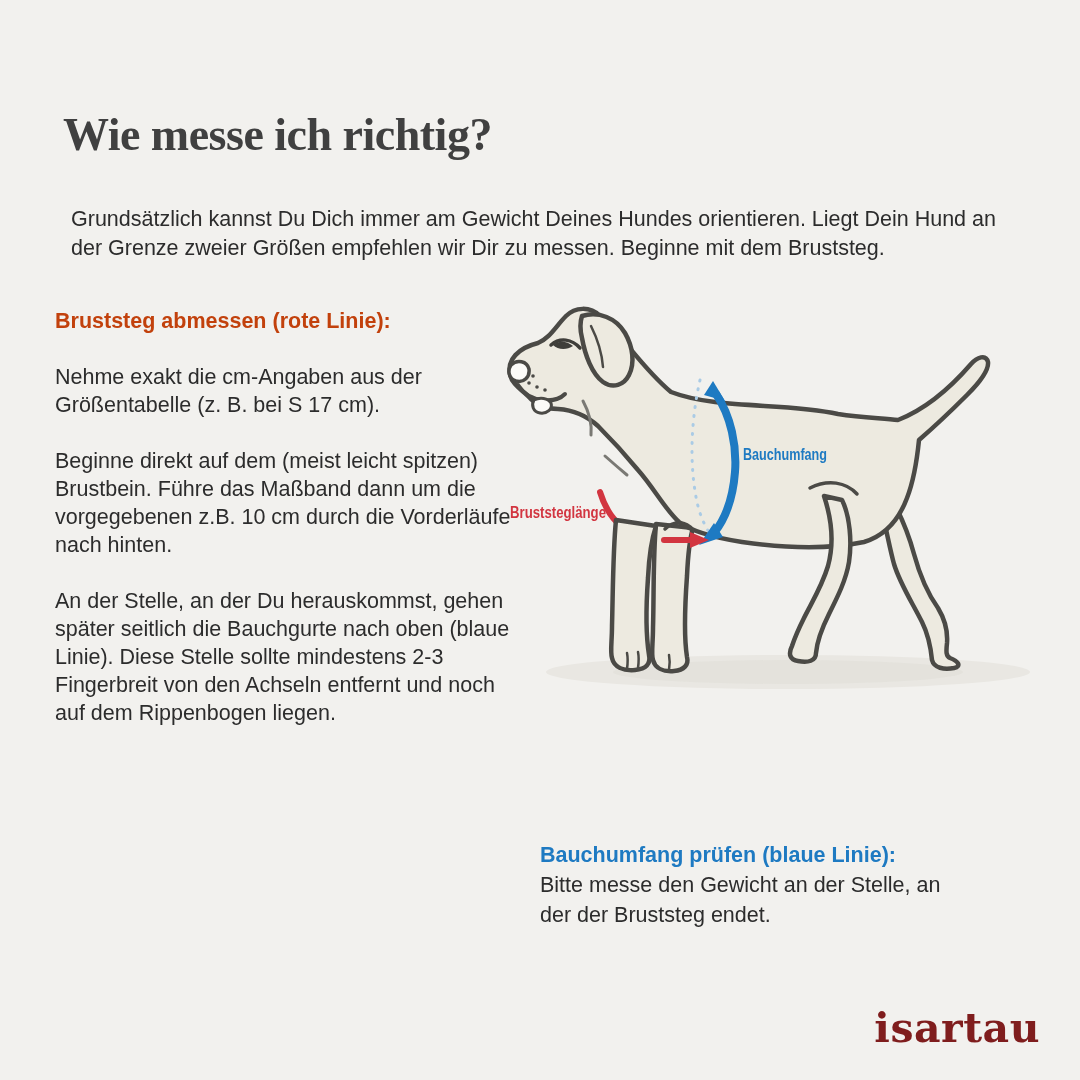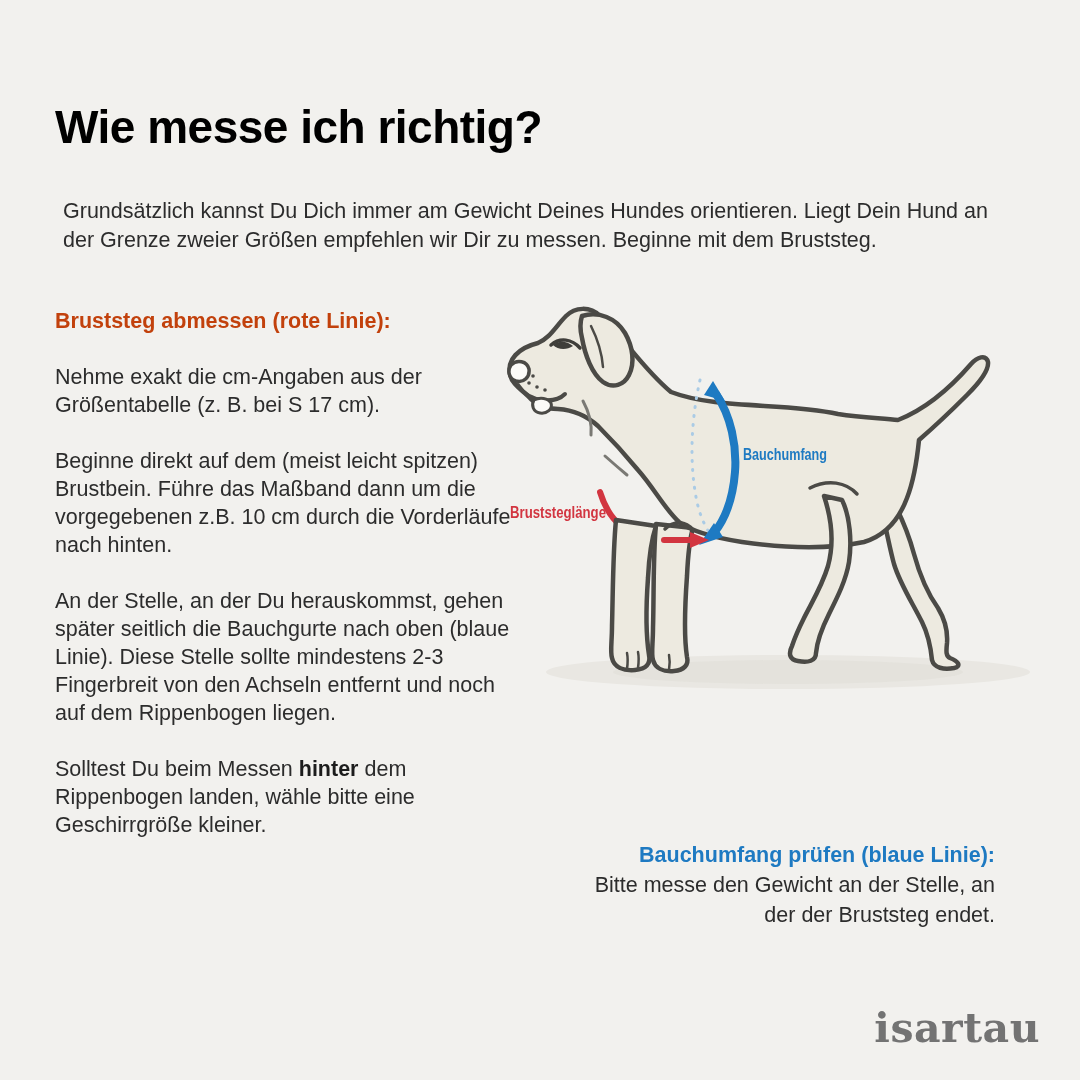--- a/index.html
+++ b/index.html
@@ -6,31 +6,31 @@
   .canvas {
     position:relative;
     width:1080px; height:1080px;
     background:#f2f1ee;
     font-family:"Liberation Sans", sans-serif;
     color:#2c2c2c;
     overflow:hidden;
   }
   .page-title {
     position:absolute; left:55px; top:103px;
-    margin:0;
-    font-family:Liberation Sans, sans-serif;
+    margin:8px;
+    font-family:Liberation Serif, serif;
     font-weight:700;
     font-size:46px;
     line-height:1.05;
     letter-spacing:-0.5px;
-    color:#000000;
+    color:#404040;
   }
   .intro {
     position:absolute; left:55px; top:189px;
-    margin:8px; width:930px;
+    margin:16px; width:930px;
     font-size:21.5px; line-height:29px;
     white-space:pre-line;
   }
   .col-left {
     position:absolute; left:55px; top:307px; width:475px;
     font-size:21.5px; line-height:28px;
   }
   .col-left p { margin:0 0 28px; white-space:pre-line; }
   .heading-red {
     margin:0 0 6px;
@@ -43,40 +43,40 @@
     font-weight:700;
     color:#1c1c1c;
     font-size:21.5px; line-height:28px;
   }
   .bold-inline { font-weight:700; color:#1c1c1c; }
   .diagram {
     position:absolute; left:488px; top:288px;
     width:560px; height:420px;
   }
   .belly-section {
-    position:absolute; left:540px; top:840px; width:455px;text-align:right;
+    position:absolute; left:540px; top:840px; width:455px;
   }
   .heading-blue {
     margin:0 0 6px;
     font-weight:700;
     color:#1e7ac2;
     font-size:21.5px; line-height:28px;
   }
   .belly-section p {
     margin:0;
     font-size:21.5px; line-height:30px;
     white-space:pre-line;
   }
   .brand-logo {
     position:absolute; right:40px; top:1004px;
     margin:0;
     font-family:"DejaVu Serif", serif;
     font-weight:700;
     font-size:41px;
-    color:#737373;
+    color:#7f1d1d;
     letter-spacing:0.5px;
   }
   svg text.diag-label {
     font-family:"Liberation Sans", sans-serif;
     font-weight:700;
     font-size:17px;
   }
 </style>
 </head>
 <body>
@@ -94,23 +94,20 @@
 Größentabelle (z. B. bei S 17 cm).</p>
     <p>Beginne direkt auf dem (meist leicht spitzen)
 Brustbein. Führe das Maßband dann um die
 vorgegebenen z.B. 10 cm durch die Vorderläufe
 nach hinten.</p>
     <p>An der Stelle, an der Du herauskommst, gehen
 später seitlich die Bauchgurte nach oben (blaue
 Linie). Diese Stelle sollte mindestens 2-3
 Fingerbreit von den Achseln entfernt und noch
 auf dem Rippenbogen liegen.</p>
-    <p><span>Solltest Du beim Messen </span><span class="bold-inline">hinter</span><span> dem
-Rippenbogen landen, wähle bitte eine
-Geschirrgröße kleiner.</span></p>
   </div>
 
   <div class="diagram">
     <svg width="560" height="420" viewBox="0 0 560 420" xmlns="http://www.w3.org/2000/svg">
 
       <ellipse cx="300" cy="384" rx="242" ry="17" fill="#e9e7e2"></ellipse>
       <ellipse cx="300" cy="384" rx="175" ry="12" fill="#e2e0da" opacity="0.75"></ellipse>
 
       <path d="M 112 204 C 120 230, 136 246, 160 251" fill="none" stroke="#d23540" stroke-width="6" stroke-linecap="round"></path>
 

